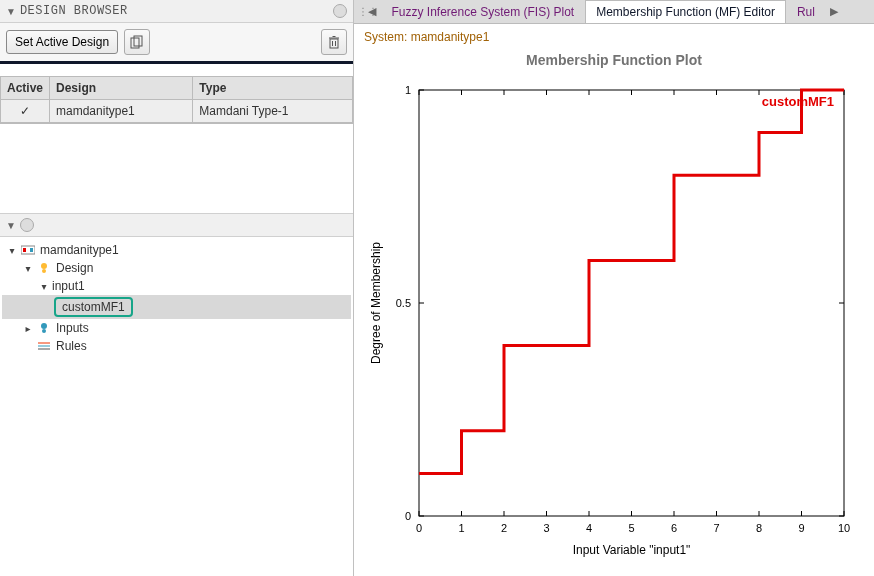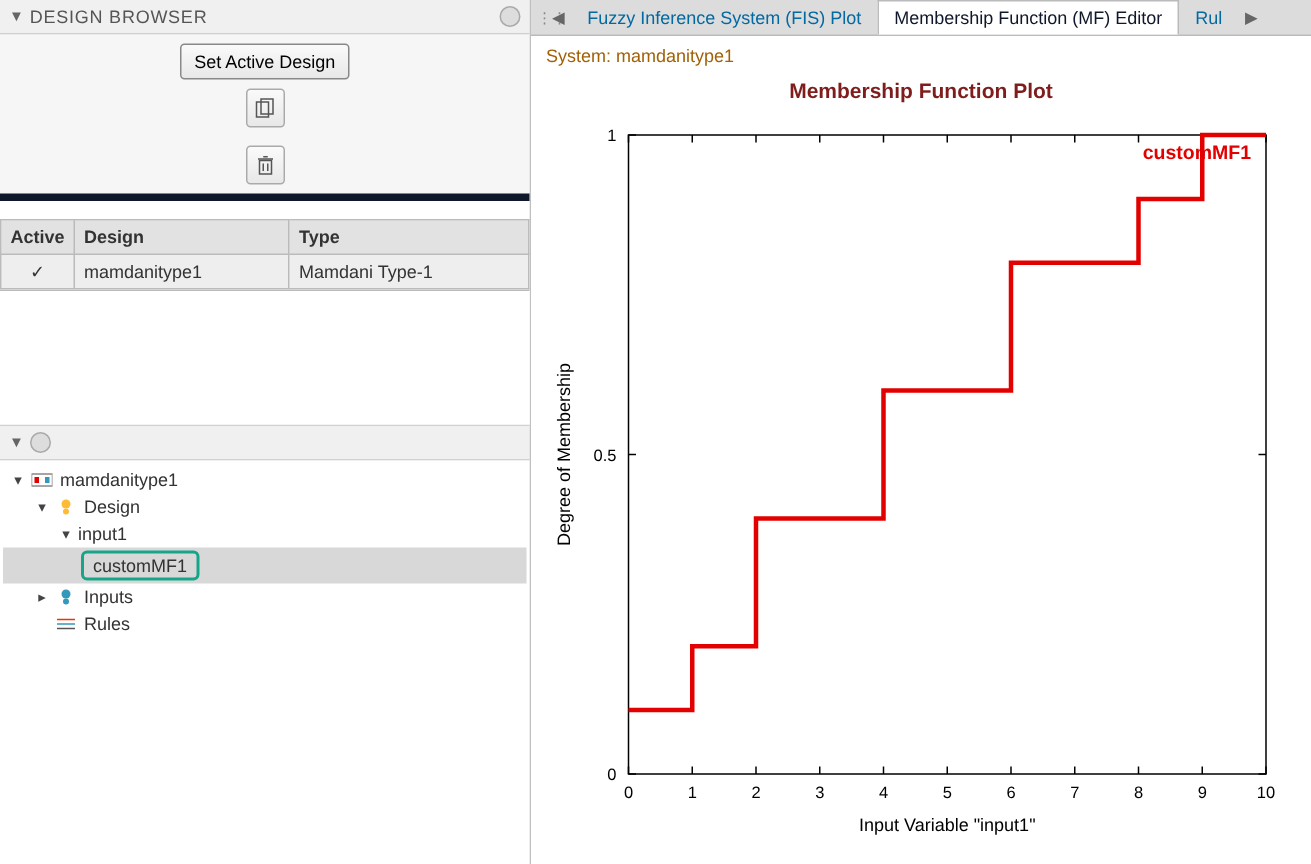--- a/index.html
+++ b/index.html
@@ -22,37 +22,36 @@
   }
   .panel-header {
     display: flex;
     align-items: center;
     background: #f0f0f0;
     border-bottom: 1px solid #d0d0d0;
     padding: 4px 6px;
     font-size: 12px;
     color: #555;
   }
-  .panel-header .title { flex: 1; letter-spacing: 0.5px; }
+  .panel-header .title { flex: 1; letter-spacing: 0.5px; font-family: Liberation Mono, monospace; }
   .panel-header .collapse-icon { margin-right: 4px; font-size: 10px; color: #666; cursor: pointer; }
   .panel-header .circle-btn {
     width: 14px; height: 14px;
     border-radius: 50%;
     background: #ddd;
     border: 1px solid #aaa;
     cursor: pointer;
   }
   .toolbar {
     display: flex;
     align-items: center;
     padding: 6px;
     gap: 6px;
-    border-bottom: 5px solid #0f172a;
+    border-bottom: 3px solid #0f172a;
     background: #f6f6f6;
-    flex-direction: column;
   }
   .btn {
     border: 1px solid #888;
     border-radius: 3px;
     background: linear-gradient(#fafafa,#e8e8e8);
     padding: 4px 8px;
     font-size: 12px;
     cursor: pointer;
   }
   .icon-btn {
@@ -123,21 +122,21 @@
     display: flex;
     align-items: center;
     background: #dcdcdc;
     border-bottom: 1px solid #bbb;
     padding-left: 4px;
     gap: 0;
   }
   .tab {
     padding: 4px 10px;
     font-size: 12px;
-    color: #0369a1;
+    color: #701a75;
     cursor: pointer;
     border: 1px solid transparent;
     border-bottom: none;
   }
   .tab.active {
     background: #fff;
     color: #0f172a;
     border-color: #bbb;
   }
   .tab-scroll {
@@ -147,21 +146,21 @@
   .system-label {
     padding: 6px 10px;
     font-size: 12px;
     color: #a16207;
   }
   .plot-title {
     text-align: center;
     font-weight: bold;
     font-size: 14px;
     padding: 2px 0 4px;
-    color: #7f1d1d;
+    color: #737373;
   }
   .chart-area {
     flex: 1;
     position: relative;
     padding: 0 10px 6px 10px;
   }
   svg { display: block; }
   .axis-text { font-size: 11px; fill: #000; }
   .ylabel { font-size: 12px; fill: #000; }
   .xlabel { font-size: 12px; fill: #000; }

